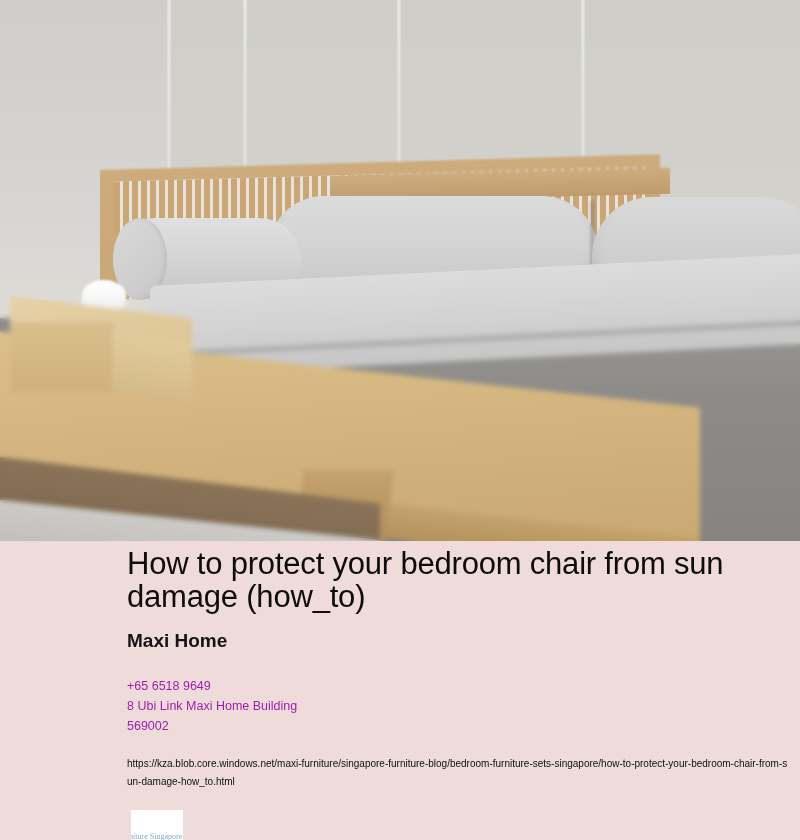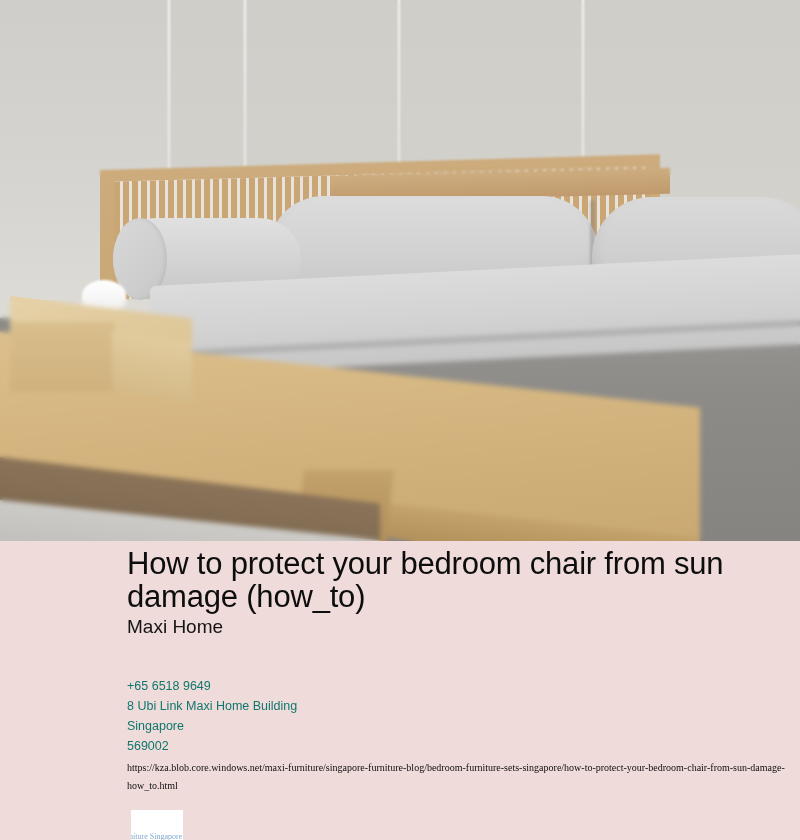--- a/index.html
+++ b/index.html
@@ -277,47 +277,46 @@
     margin: 0;
     font-size: 31px;
     line-height: 33px;
     font-weight: normal;
     color: #0d0d0d;
     letter-spacing: -0.2px;
   }
   .subtitle {
     position: absolute;
     left: 127px;
-    top: 75px;
+    top: 89px;
     margin: 0;
     font-size: 19px;
     line-height: 22px;
-    font-weight: normal;
+    font-weight: bold;
     color: #141414;
   }
 
   .details {
     position: absolute;
     left: 127px;
     top: 135px;
     width: 660px;
   }
   .detail-line {
     font-size: 12.5px;
     line-height: 20px;
-    color: #0f766e;
+    color: #a21caf;
   }
   .url-line {
     font-size: 10px;
     line-height: 18px;
     color: #0f0f0f;
     width: 662px;
     word-break: break-all;
-    margin-top: 3px;
-    font-family: Liberation Serif, serif;
+    margin-top: 19px;
   }
 
   .logo {
     position: absolute;
     left: 131px;
     top: 269px;
     width: 52px;
     height: 32px;
     background: #ffffff;
     overflow: hidden;
@@ -390,21 +389,20 @@
 
   <div class="content">
 
     <h1 class="title">How to protect your bedroom chair from sun damage (how_to)</h1>
 
     <h2 class="subtitle">Maxi Home</h2>
 
     <div class="details">
       <div class="detail-line">+65 6518 9649</div>
       <div class="detail-line">8 Ubi Link Maxi Home Building</div>
-      <div class="detail-line">Singapore</div>
       <div class="detail-line">569002</div>
       <div class="url-line">https://kza.blob.core.windows.net/maxi-furniture/singapore-furniture-blog/bedroom-furniture-sets-singapore/how-to-protect-your-bedroom-chair-from-sun-damage-how_to.html</div>
     </div>
 
     <div class="logo">
       <span class="logo-text">Furniture Singapore</span>
     </div>
 
   </div>
 </div>

